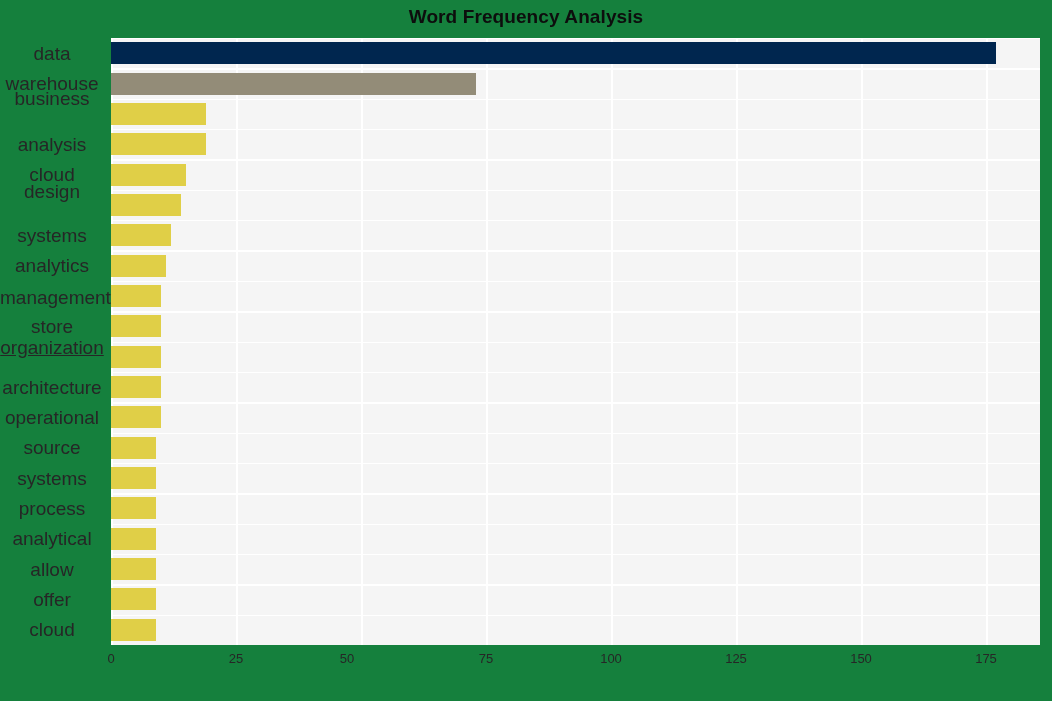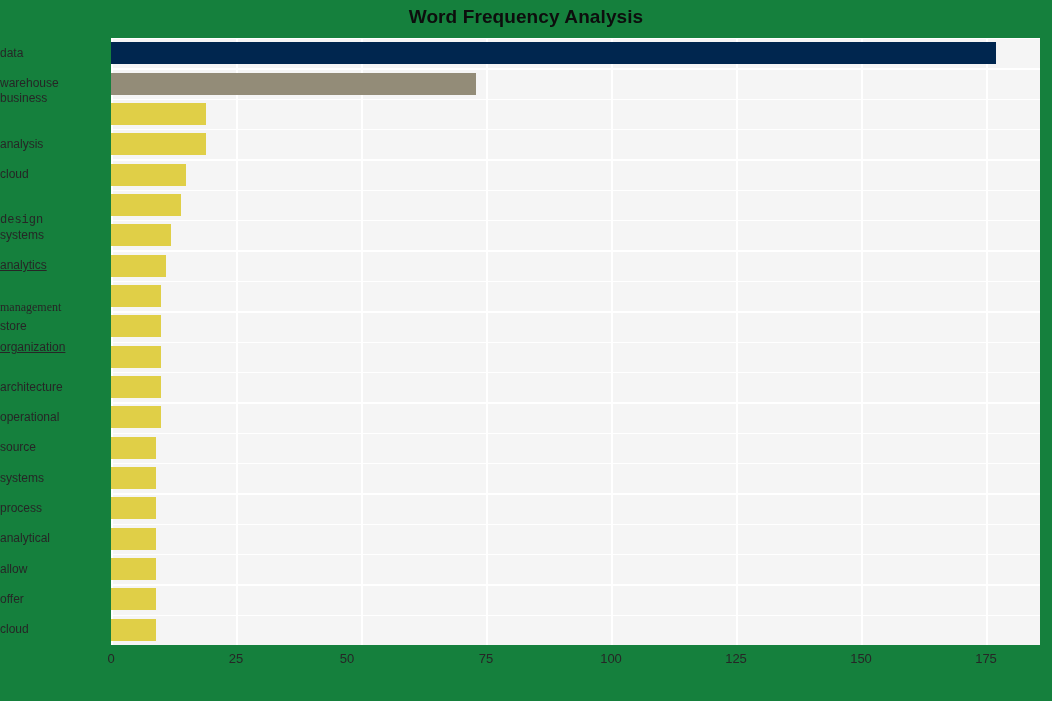--- a/index.html
+++ b/index.html
@@ -73,22 +73,22 @@
     position: absolute;
     left: 0;
     top: 38px;
     width: 104px;
     height: 607px;
   }
   .y-label {
     position: absolute;
     right: 0;
     width: 104px;
-    text-align: left;
-    font-size: 12px;
+    text-align: center;
+    font-size: 19px;
     color: #262626;
     line-height: 15px;
     margin-left: 39px;
   }
 
   
   #x-labels {
     position: absolute;
     left: 0;
     top: 651px;
@@ -176,24 +176,24 @@
         <div class="bar" title="cloud: 9" style="width: 45px; top: 580.825px; background: rgb(224, 207, 71);"></div>
       </div>
   </div>
 
   <div id="y-labels">
       <div class="y-label" style="top: 7.675px;">data</div>
       <div class="y-label" style="top: 38.025px; padding-left: 8px;">warehouse</div>
       <div class="y-label" style="top: 53px;">business</div>
       <div class="y-label" style="top: 98.725px;">analysis</div>
       <div class="y-label" style="top: 129.075px;">cloud</div>
-      <div class="y-label" style="top: 175px; font-family: Liberation Mono, monospace;">design</div>
+      <div class="y-label" style="top: 146px;">design</div>
       <div class="y-label" style="top: 189.775px;">systems</div>
-      <div class="y-label" style="top: 220.125px; text-decoration: underline;">analytics</div>
-      <div class="y-label" style="top: 262px; font-family: Liberation Serif, serif;">management</div>
+      <div class="y-label" style="top: 220.125px;">analytics</div>
+      <div class="y-label" style="top: 252px;">management</div>
       <div class="y-label" style="top: 280.825px;">store</div>
       <div class="y-label" style="top: 302px; text-decoration: underline;">organization</div>
       <div class="y-label" style="top: 341.525px;">architecture</div>
       <div class="y-label" style="top: 371.875px;">operational</div>
       <div class="y-label" style="top: 402.225px;">source</div>
       <div class="y-label" style="top: 432.575px;">systems</div>
       <div class="y-label" style="top: 462.925px;">process</div>
       <div class="y-label" style="top: 493.275px;">analytical</div>
       <div class="y-label" style="top: 523.625px;">allow</div>
       <div class="y-label" style="top: 553.975px;">offer</div>

